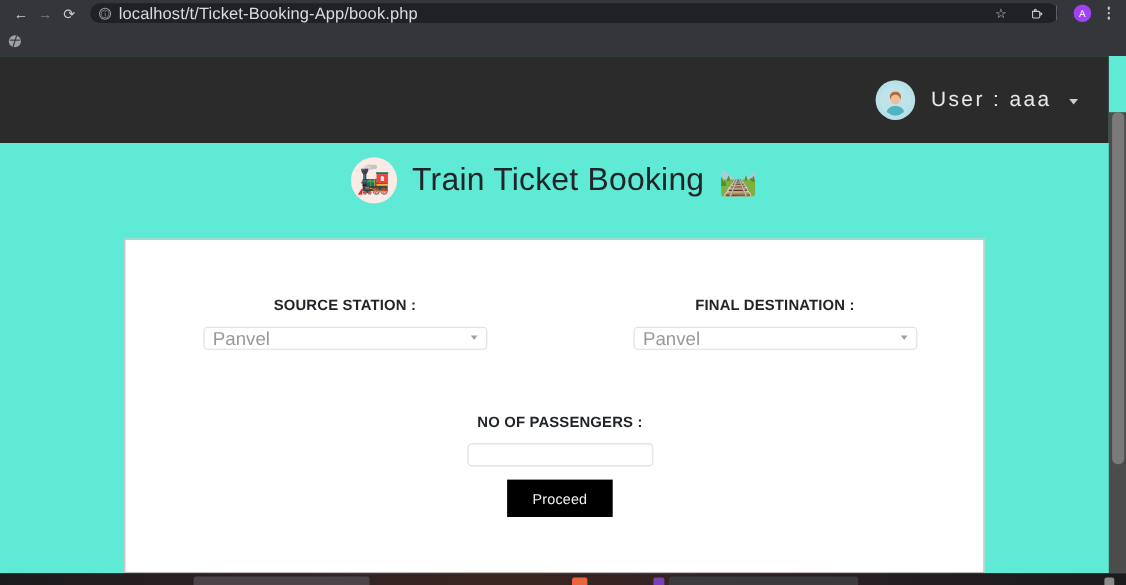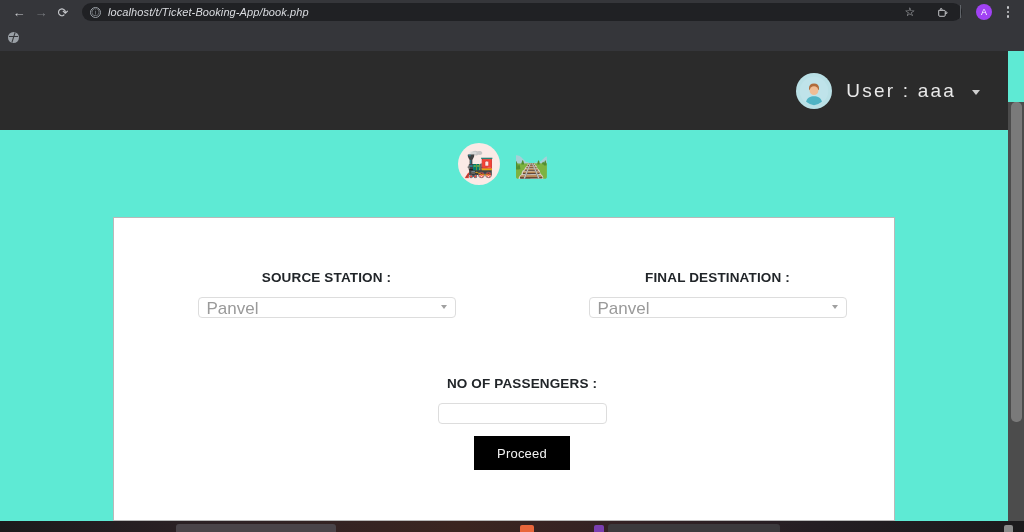--- a/index.html
+++ b/index.html
@@ -29,23 +29,22 @@
     display: flex; align-items: center; padding: 0 8px;
     max-width: 880px;
   }
   .site-info {
     width: 11px; height: 11px; border-radius: 50%;
     border: 1.2px solid #9aa0a6; color: #9aa0a6;
     font-size: 8px; line-height: 9px; text-align: center;
     flex: 0 0 auto; margin-right: 7px;
   }
   .url-text {
-    color: #dadce0; font-size: 11px; white-space: nowrap; overflow: hidden;
+    color: #dadce0; font-size: 15px; white-space: nowrap; overflow: hidden;
     letter-spacing: .1px;
-    font-style: italic;
   }
   .star-btn { position: absolute; right: 105px; top: 3px; width: 18px; height: 18px;
     display:flex; align-items:center; justify-content:center; color:#c8cacd; font-size:12px; }
   .ext-btn { position: absolute; right: 73px; top: 3px; width: 18px; height: 18px;
     display:flex; align-items:center; justify-content:center; color:#c8cacd; }
   .tb-divider { position:absolute; right: 63px; top: 5px; width:1px; height:13px; background:#5f6368; }
   .avatar-chip {
     position: absolute; right: 32px; top: 4px;
     width: 16px; height: 16px; border-radius: 50%;
     background: #a142f4; color: #ffffff; font-size: 9px;
@@ -111,21 +110,21 @@
     font-size: 25px; line-height: 1;
   }
   .title-emoji-right { font-size: 28px; line-height: 1; }
 
   .form-card {
     position: absolute; left: 113px; top: 166px; width: 782px; height: 304px;
     border: 1px solid #b9b9b9; background: #ffffff;
   }
 
   .field-grid {
-    position: absolute; left: 17px; top: 0; width: 782px;
+    position: absolute; left: 4px; top: 0; width: 782px;
   }
   .field-row { display: flex; }
   .field-col { width: 391px; display: flex; flex-direction: column; align-items: center; }
 
   .field-label {
     font-size: 13.5px; color: #212529; font-weight: 700; letter-spacing: .15px;
     text-align: center;
   }
   .field-label.mixed { font-weight: 700; }
 
@@ -240,20 +239,21 @@
           <path d="M8.5 31c1-4.6 5-6.6 9.5-6.6s8.5 2 9.5 6.6A17 17 0 0 1 18 35a17 17 0 0 1-9.5-4z" fill="#4fb3c4"></path>
         </svg>
       </div>
       <div class="user-name">User : aaa</div>
       <div class="caret-down"></div>
     </div>
   </div>
 
   <div class="page-title">
     <span class="title-emoji-left">🚂</span>
+    <span>Train Ticket Booking</span>
     <span class="title-emoji-right">🛤️</span>
   </div>
 
   <div class="form-card">
 
     <div class="field-grid" style="top:52px;">
       <div class="field-row">
         <div class="field-col">
           <div class="field-label">SOURCE STATION :</div>
           <div class="select-wrap" style="margin-top:12px;">

